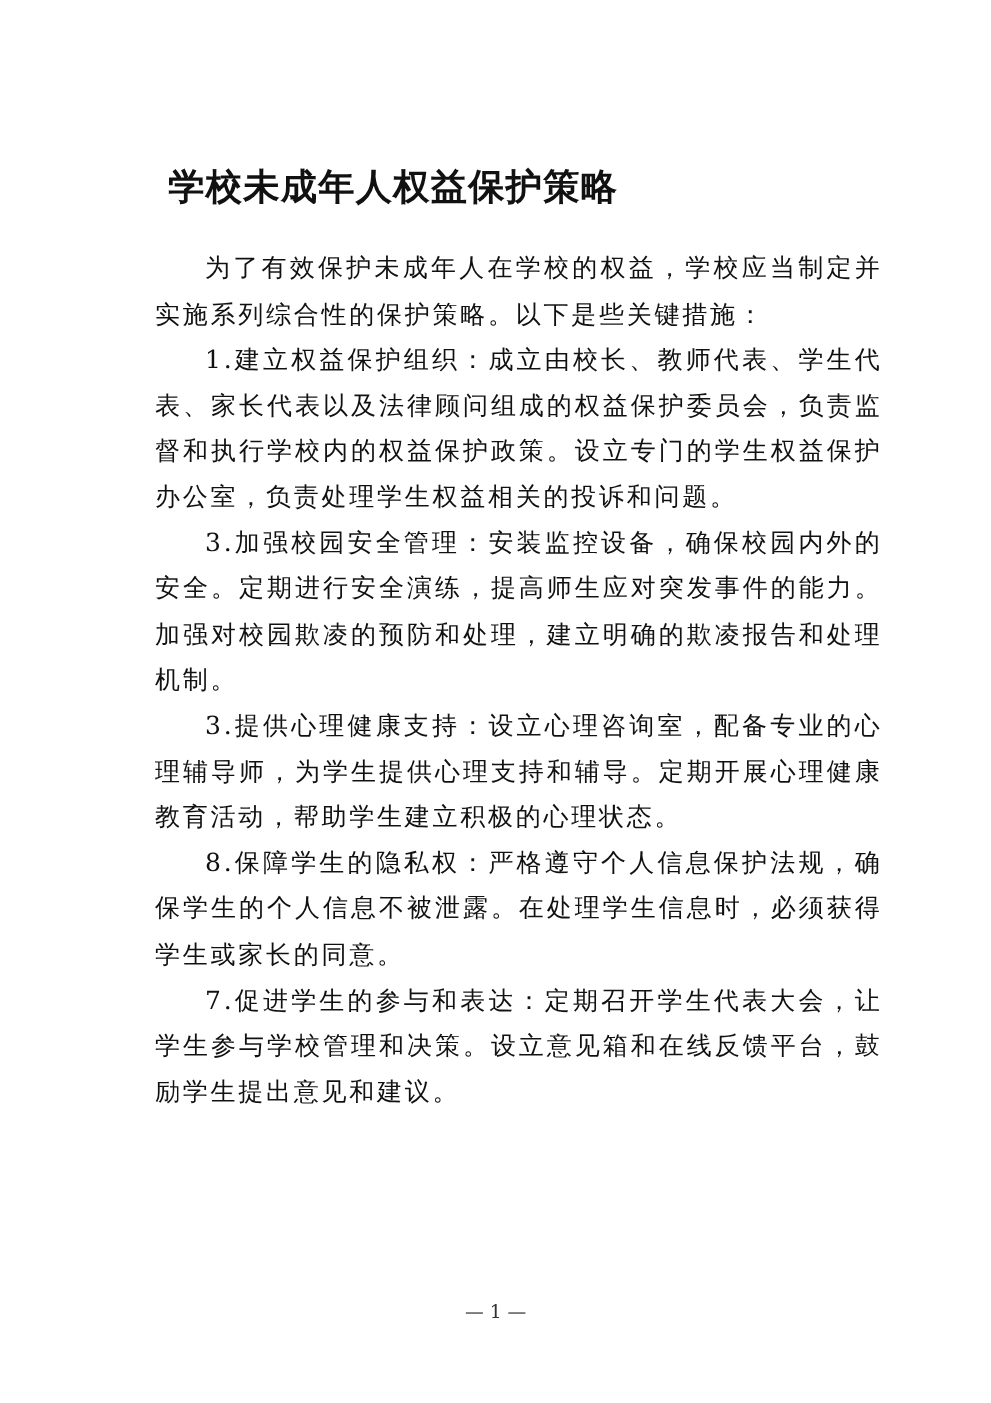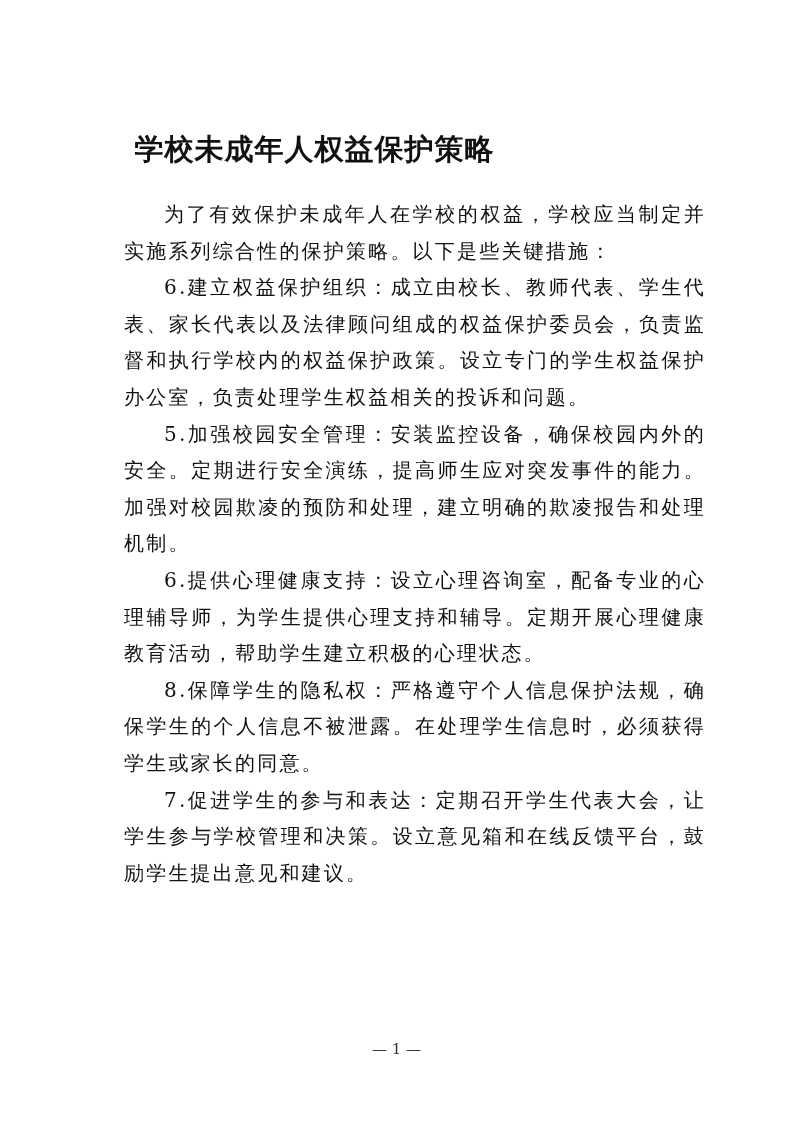--- a/index.html
+++ b/index.html
@@ -14,20 +14,20 @@
     .page-num { position: absolute; top: 1040px; left: 0; width: 793px; text-align: center;
                 font-size: 15px; color: #333; }
   </style>
 </head>
 <body>
 
 <div>
   <h1 class="title">学校未成年人权益保护策略</h1>
   <div class="body-text">
     <p class="para">为了有效保护未成年人在学校的权益，学校应当制定并实施系列综合性的保护策略。以下是些关键措施：</p>
-    <p class="para">6.建立权益保护组织：成立由校长、教师代表、学生代表、家长代表以及法律顾问组成的权益保护委员会，负责监督和执行学校内的权益保护政策。设立专门的学生权益保护办公室，负责处理学生权益相关的投诉和问题。</p>
-    <p class="para">5.加强校园安全管理：安装监控设备，确保校园内外的安全。定期进行安全演练，提高师生应对突发事件的能力。加强对校园欺凌的预防和处理，建立明确的欺凌报告和处理机制。</p>
-    <p class="para">6.提供心理健康支持：设立心理咨询室，配备专业的心理辅导师，为学生提供心理支持和辅导。定期开展心理健康教育活动，帮助学生建立积极的心理状态。</p>
+    <p class="para">1.建立权益保护组织：成立由校长、教师代表、学生代表、家长代表以及法律顾问组成的权益保护委员会，负责监督和执行学校内的权益保护政策。设立专门的学生权益保护办公室，负责处理学生权益相关的投诉和问题。</p>
+    <p class="para">3.加强校园安全管理：安装监控设备，确保校园内外的安全。定期进行安全演练，提高师生应对突发事件的能力。加强对校园欺凌的预防和处理，建立明确的欺凌报告和处理机制。</p>
+    <p class="para">3.提供心理健康支持：设立心理咨询室，配备专业的心理辅导师，为学生提供心理支持和辅导。定期开展心理健康教育活动，帮助学生建立积极的心理状态。</p>
     <p class="para">8.保障学生的隐私权：严格遵守个人信息保护法规，确保学生的个人信息不被泄露。在处理学生信息时，必须获得学生或家长的同意。</p>
     <p class="para">7.促进学生的参与和表达：定期召开学生代表大会，让学生参与学校管理和决策。设立意见箱和在线反馈平台，鼓励学生提出意见和建议。</p>
   </div>
   <div class="page-num">— 1 —</div>
 </div>
 
 </body></html>

